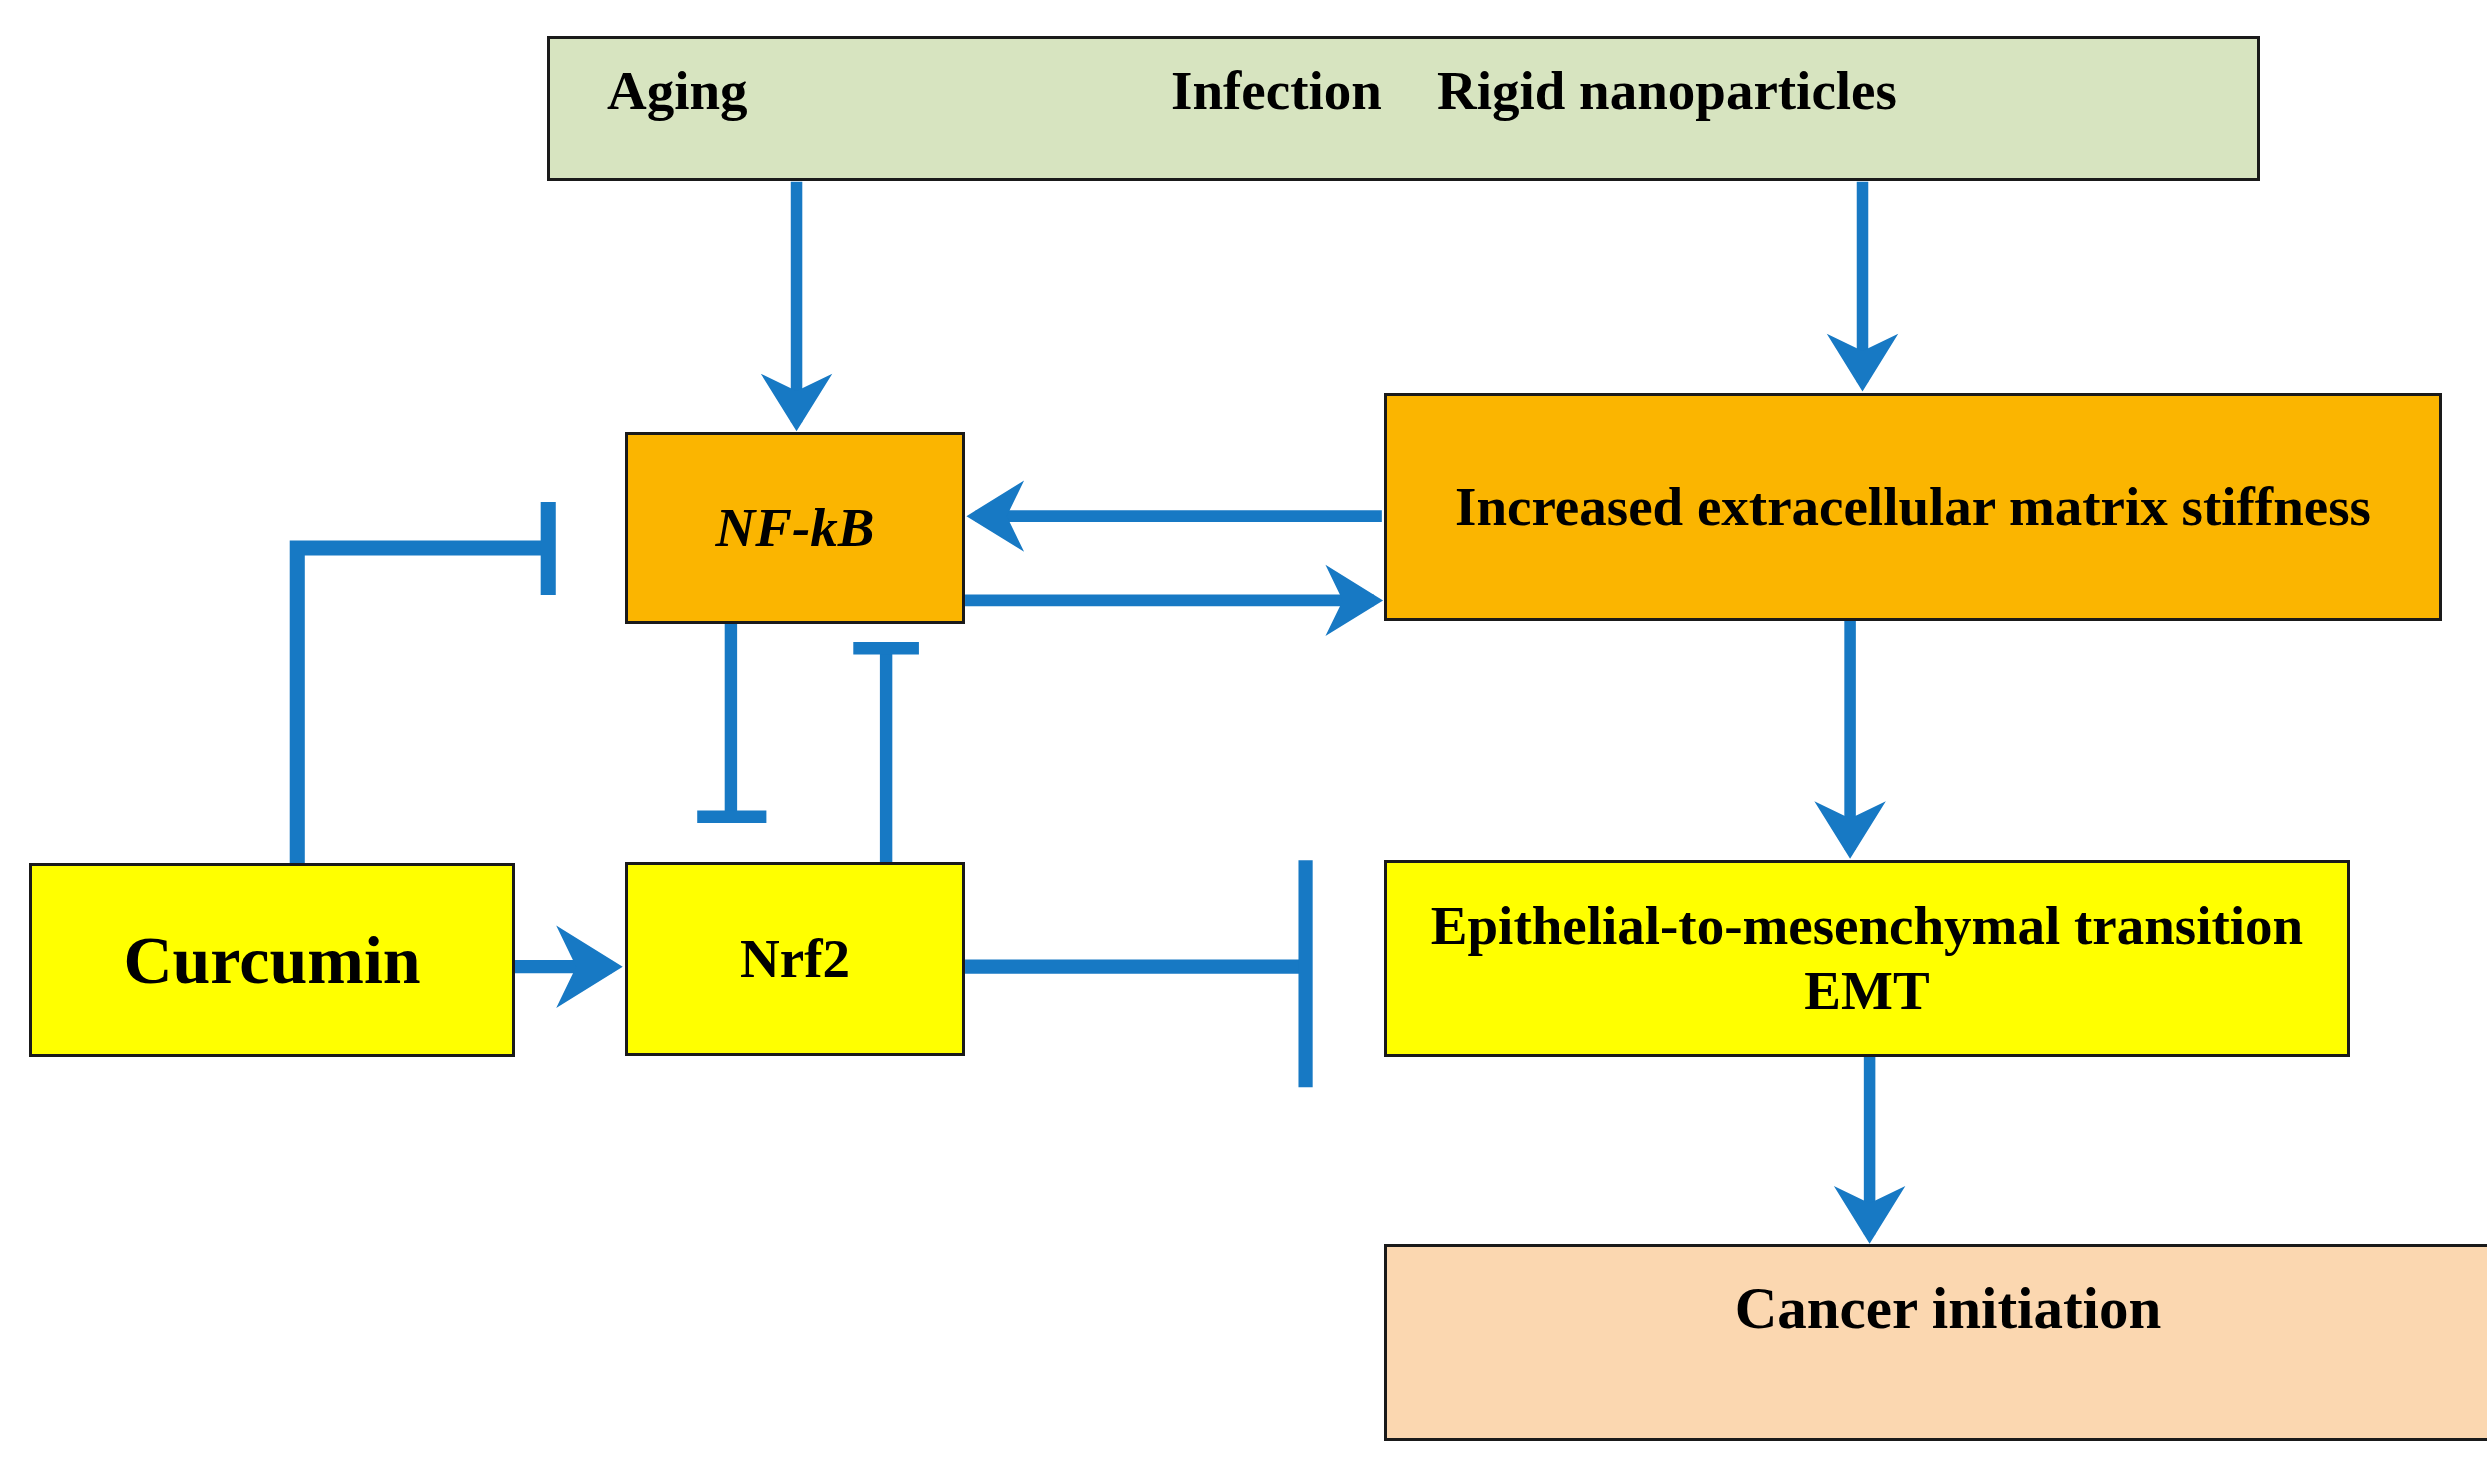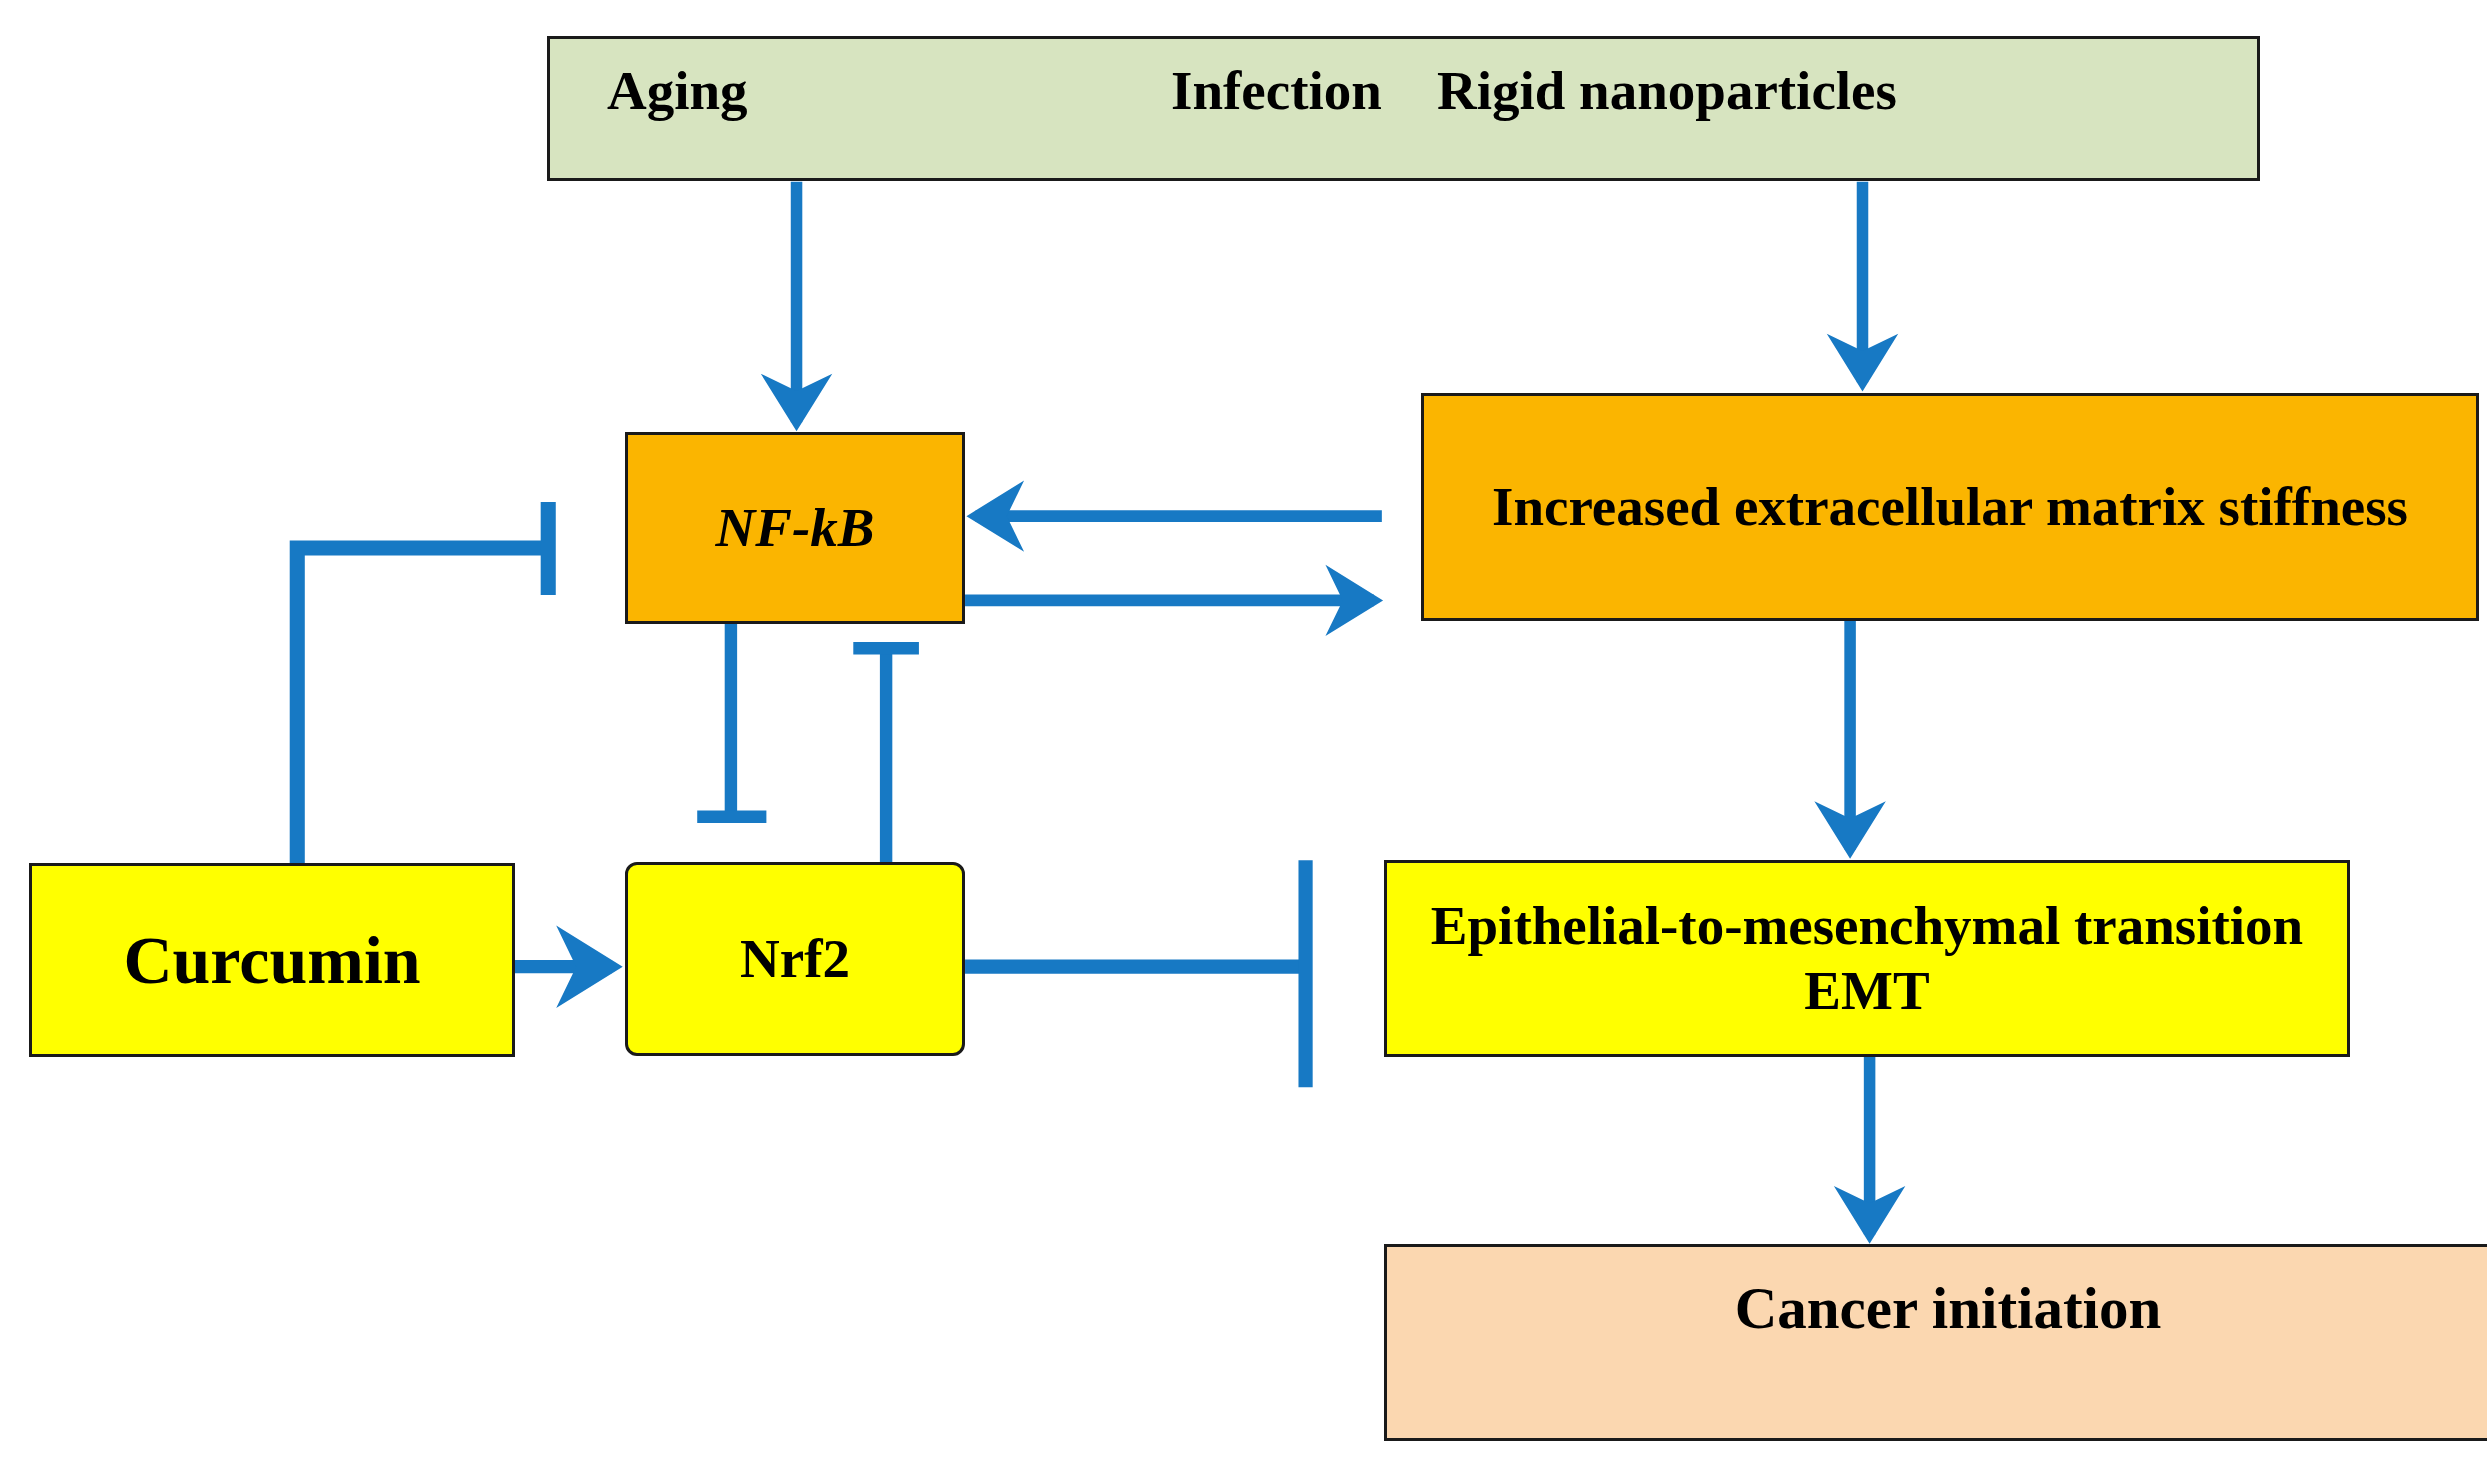--- a/index.html
+++ b/index.html
@@ -62,21 +62,21 @@
     font-weight: bold;
     white-space: nowrap;
   }
   #stim-0 { left: 57px; }
   #stim-1 { left: 621px; text-align: center; }
   #stim-2 { left: 887px; }
 
   #node-nfkb   { left: 625px;  top: 432px;  width: 340px;  height: 192px; font-size: 55px; font-style: italic; }
   #node-ecm    { left: 1384px; top: 393px;  width: 1058px; height: 228px; font-size: 55px; }
   #node-curcumin { left: 29px;  top: 863px;  width: 486px;  height: 194px; font-size: 68px; }
-  #node-nrf2   { left: 625px;  top: 862px;  width: 340px;  height: 194px; font-size: 55px; border-radius: 12px; }
+  #node-nrf2   { left: 625px;  top: 862px;  width: 340px;  height: 194px; font-size: 55px; }
   #node-emt    { left: 1384px; top: 860px;  width: 966px; height: 197px; font-size: 55px; }
   #node-cancer { left: 1384px; top: 1244px; width: 1128px; height: 197px; font-size: 59px; }
   #node-cancer .label { transform: translateY(-34px); }
 </style>
 </head>
 <body>
 
 <div id="stage" style="background: rgb(255, 255, 255);">
 
   <svg id="connectors" viewBox="0 0 2804 1670" width="2487" height="1481" xmlns="http://www.w3.org/2000/svg">
@@ -140,21 +140,21 @@
       <span class="stim" id="stim-0">Aging</span>
       <span class="stim" id="stim-1">Infection</span>
       <span class="stim" id="stim-2">Rigid nanoparticles</span>
     </div>
   </div>
 
   <div class="node" id="node-nfkb" style="background: rgb(251, 181, 0); border-color: rgb(26, 26, 26); color: rgb(0, 0, 0);">
     <span class="label">NF-kB</span>
   </div>
 
-  <div class="node" id="node-ecm" style="background: rgb(251, 181, 0); border-color: rgb(26, 26, 26); color: rgb(0, 0, 0); margin-left: 37px;">
+  <div class="node" id="node-ecm" style="background: rgb(251, 181, 0); border-color: rgb(26, 26, 26); color: rgb(0, 0, 0);">
     <span class="label">Increased extracellular matrix stiffness</span>
   </div>
 
   <div class="node" id="node-curcumin" style="background: rgb(255, 255, 0); border-color: rgb(26, 26, 26); color: rgb(0, 0, 0);">
     <span class="label">Curcumin</span>
   </div>
 
   <div class="node" id="node-nrf2" style="background: rgb(255, 255, 0); border-color: rgb(26, 26, 26); color: rgb(0, 0, 0);">
     <span class="label">Nrf2</span>
   </div>

